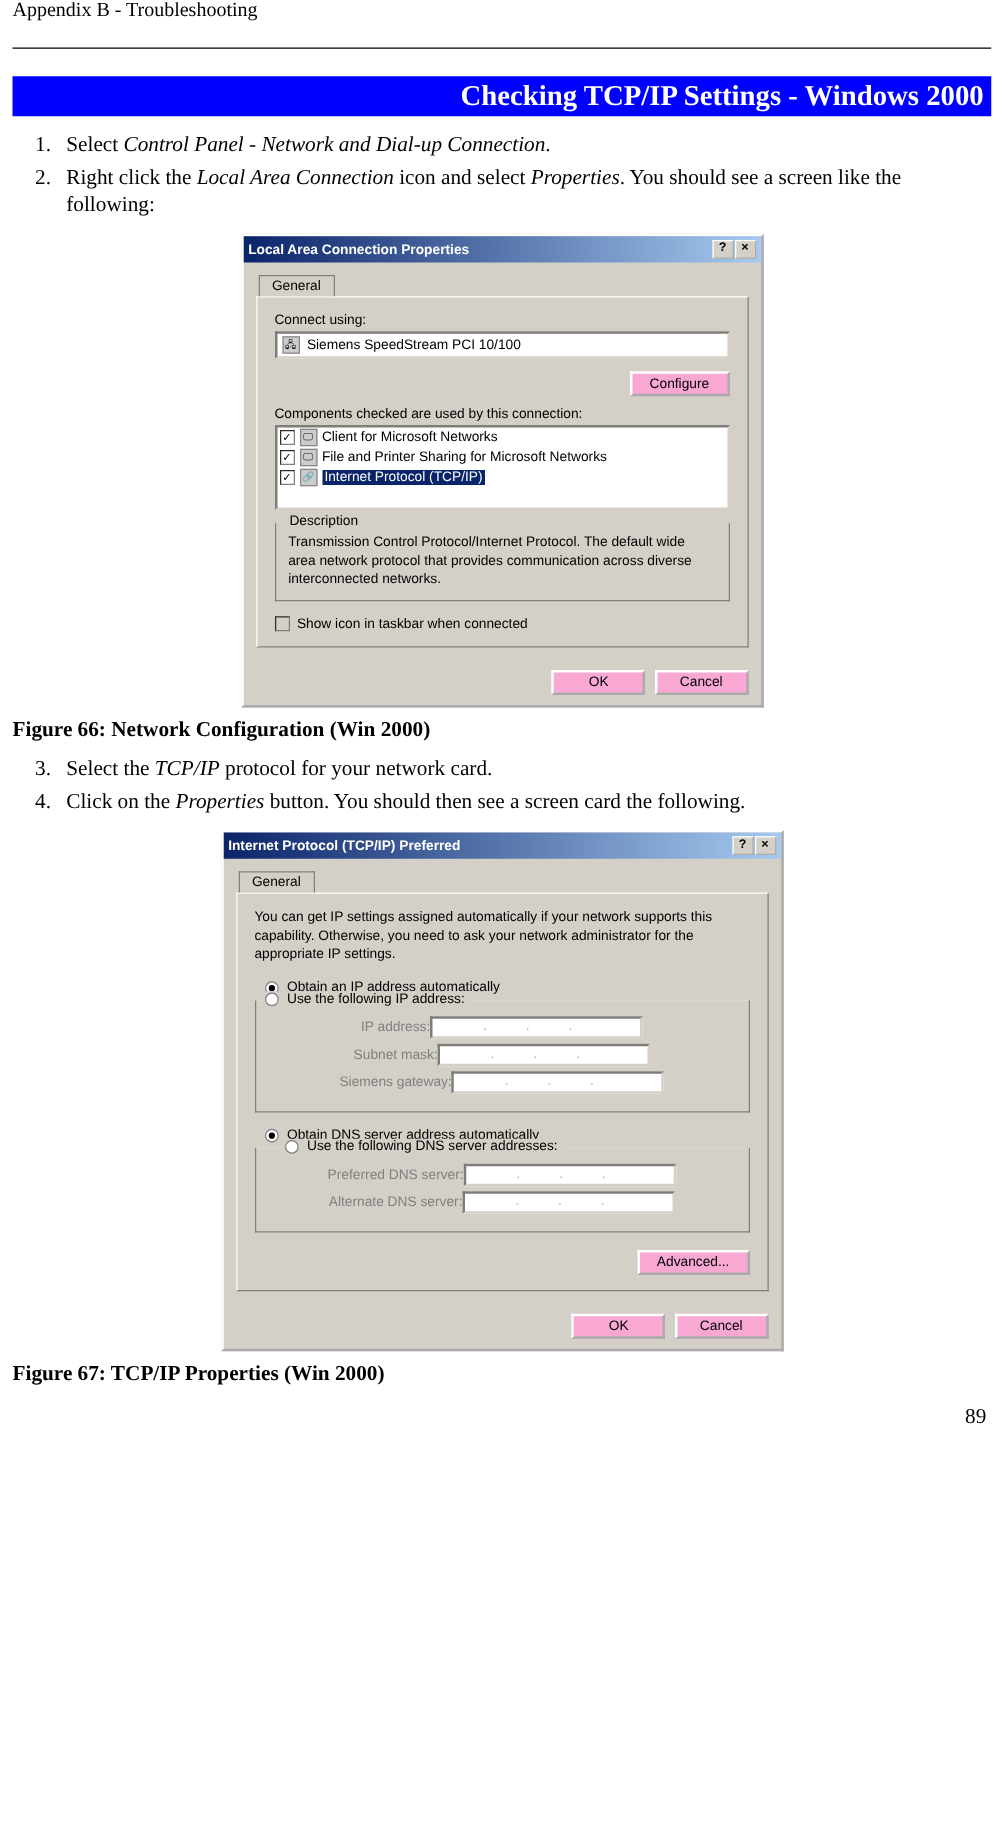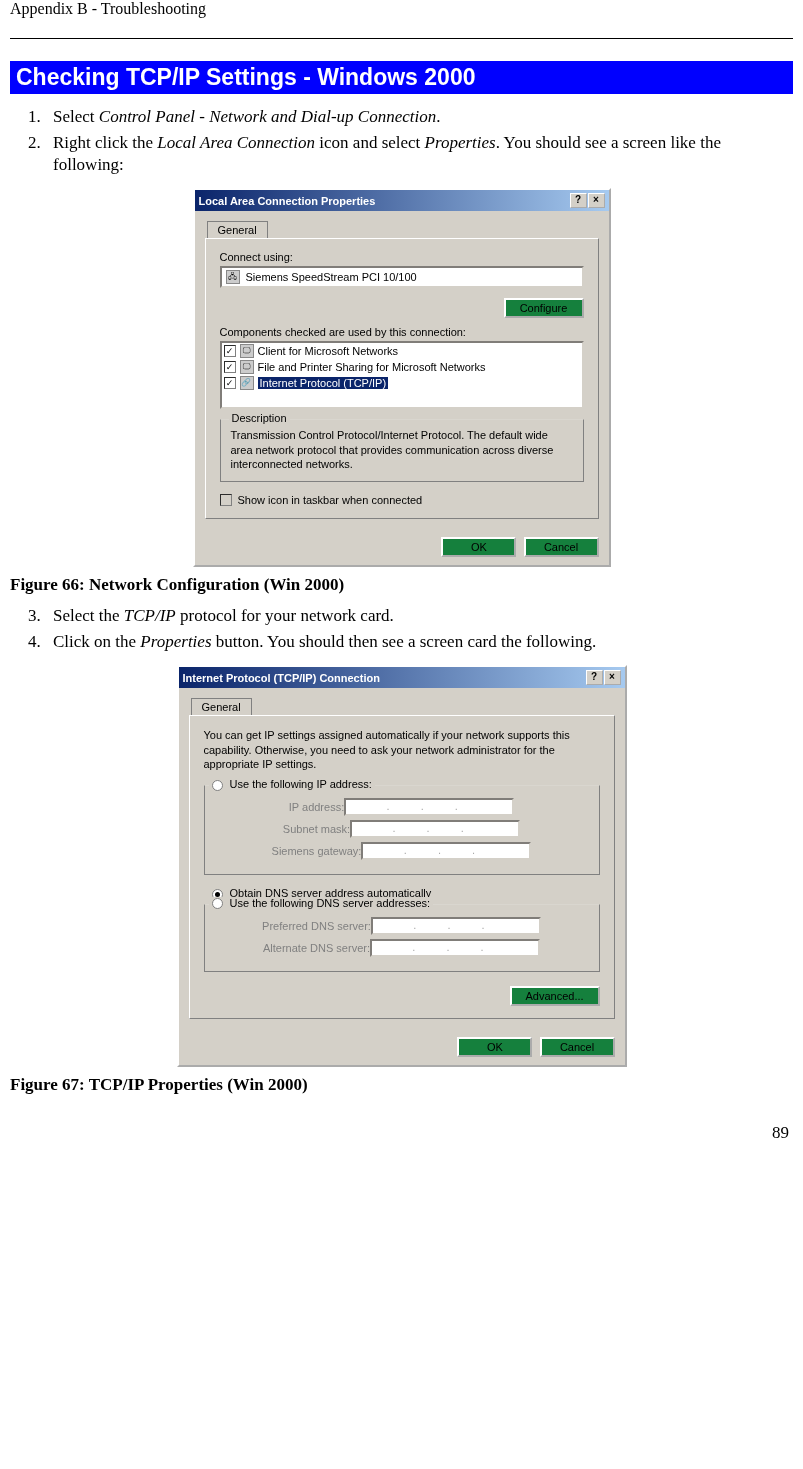--- a/index.html
+++ b/index.html
@@ -11,32 +11,33 @@
     background: #fff;
     color: #000;
     width: 803px;
   }
   .page { padding: 0 10px 10px 10px; }
   .header-line { border-top: 1px solid #000; margin: 10px 0 2px 0; }
   .header-text { text-align: left; font-size: 16px; margin-bottom: 20px; }
   .blue-heading {
     background: #0000ff;
     color: #fff;
-    font-family: Liberation Sans, sans-serif;
+    font-family: Liberation Serif, serif;
     font-weight: bold;
     font-size: 23px;
     padding: 3px 6px;
     margin-bottom: 12px;
+    text-align: right;
   }
   ol.steps { margin: 0 0 10px 0; padding-left: 35px; font-size: 17px; }
   ol.steps li { margin-bottom: 4px; line-height: 1.3; padding-left: 8px; }
   .italic { font-style: italic; }
   .figure-wrap { text-align: center; margin: 12px 0 8px 0; }
   .figure-caption { font-weight: bold; font-size: 17px; margin: 8px 0 10px 0; }
-  .page-num { text-align: right; font-size: 17px; margin-top: 28px; padding-right: 4px; }
+  .page-num { text-align: right; font-size: 17px; margin-top: 14px; padding-right: 4px; }
 
   
   .win-dialog {
     display: inline-block;
     text-align: left;
     background: #d4d0c8;
     border: 2px outset #fff;
     font-family: Tahoma, Arial, sans-serif;
     font-size: 11px;
     position: relative;
@@ -86,21 +87,21 @@
     margin-top: -1px;
   }
   .lbl { font-size: 11px; margin-bottom: 3px; display: block; }
   .sunken-box {
     background: #fff;
     border: 2px inset #d4d0c8;
     padding: 2px 4px;
     font-size: 11px;
   }
   .btn3d {
-    background: #15803d;
+    background: #f9a8d4;
     border: 2px outset #fff;
     font-size: 11px;
     padding: 2px 0;
     text-align: center;
     cursor: default;
     min-width: 80px;
     display: inline-block;
   }
   .list-box {
     background: #fff;
@@ -209,31 +210,35 @@
       <span>Select the </span><span class="italic">TCP/IP</span><span> protocol for your network card.</span>
     </li>
     <li>
       <span>Click on the </span><span class="italic">Properties</span><span> button. You should then see a screen card the following.</span>
     </li>
   </ol>
 
   <div class="figure-wrap">
     <div class="win-dialog" style="width:450px">
       <div class="titlebar">
-        <span class="title-text">Internet Protocol (TCP/IP) Connection</span>
+        <span class="title-text">Internet Protocol (TCP/IP) Preferred</span>
         <span class="win-btn-sm">?</span>
         <span class="win-btn-sm">×</span>
       </div>
       <div class="dlg-body">
         <div class="tab-strip">
           <div class="tab">General</div>
         </div>
         <div class="tab-panel">
           <div style="font-size:11px;line-height:1.3;margin-bottom:14px">You can get IP settings assigned automatically if your network supports this capability. Otherwise, you need to ask your network administrator for the appropriate IP settings.</div>
 
+          <div style="padding-left:8px;margin-bottom:2px">
+            <span class="radio on"></span>
+            <span>Obtain an IP address automatically</span>
+          </div>
 
           <div class="groupbox" style="margin-top:4px">
             <span class="groupbox-leg" style="left:4px">
               <span class="radio"></span>
               <span>Use the following IP address:</span>
             </span>
             <div class="row-flex">
               <span class="grey">IP address:</span>
               <span class="ipfield dis">.   .   .</span>
             </div>
@@ -246,21 +251,21 @@
               <span class="ipfield dis">.   .   .</span>
             </div>
           </div>
 
           <div style="padding-left:8px;margin-top:12px;margin-bottom:2px">
             <span class="radio on"></span>
             <span>Obtain DNS server address automatically</span>
           </div>
 
           <div class="groupbox" style="margin-top:4px">
-            <span class="groupbox-leg" style="left:4px">
+            <span class="groupbox-leg" style="left:20px">
               <span class="radio"></span>
               <span>Use the following DNS server addresses:</span>
             </span>
             <div class="row-flex">
               <span class="grey">Preferred DNS server:</span>
               <span class="ipfield dis">.   .   .</span>
             </div>
             <div class="row-flex">
               <span class="grey">Alternate DNS server:</span>
               <span class="ipfield dis">.   .   .</span>

